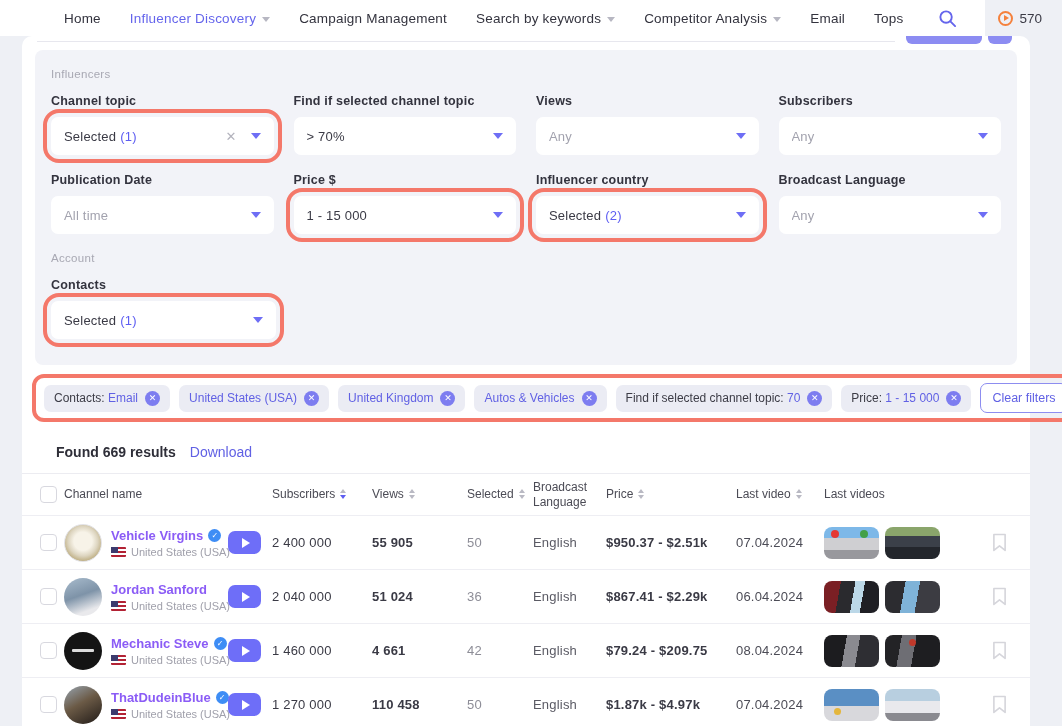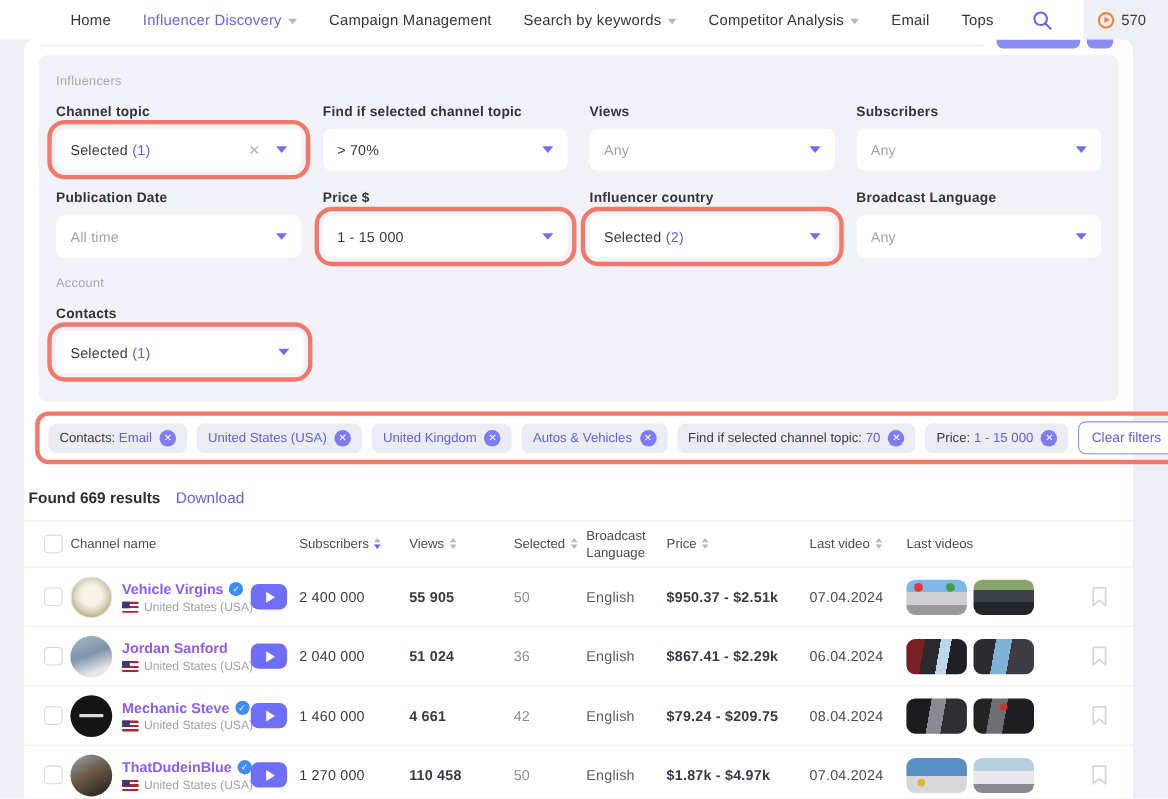--- a/index.html
+++ b/index.html
@@ -42,21 +42,21 @@
   
   .chips-bar { padding:9px 13px 8px 10px; }
   .chips-ring { display:inline-flex; align-items:center; gap:9px; border:4px solid #f4786a; border-radius:12px; padding:5px 8px; }
   .chip { display:inline-flex; align-items:center; gap:7px; background:#ebecf4; border-radius:7px; padding:6px 10px; font-size:12px; cursor:pointer; white-space:nowrap; }
   .chip .pre { color:#3c3c46; }
   .chip .val { color:#6161e4; }
   .chip-x { width:15px; height:15px; border-radius:50%; background:#7d7df0; color:#fff; font-size:9px; line-height:15px; text-align:center; flex:none; cursor:pointer; }
   .btn { display:inline-flex; align-items:center; gap:6px; border:1px solid #8d8df0; border-radius:7px; background:#fff; color:#6161e4; font-size:12.5px; padding:7px 11px; cursor:pointer; white-space:nowrap; }
 
   
-  .results-head { display:flex; align-items:center; gap:14px; padding:14px 18px 13px 4px; }
+  .results-head { display:flex; align-items:center; gap:14px; padding:14px 18px 13px 34px; }
   .summary { font-size:14px; font-weight:600; color:#2e2e38; }
   .download { font-size:14px; color:#6161e4; cursor:pointer; }
 
   .tgrid { display:grid; grid-template-columns:24px 164px 44px 100px 95px 66px 73px 130px 88px 168px 1fr; align-items:center; padding:0 18px; }
   .thead { height:42px; border-top:1px solid #ececf1; font-size:12px; color:#4b4b55; }
   .th { display:flex; align-items:center; gap:5px; line-height:1.2; }
   .sort { display:inline-flex; flex-direction:column; gap:2px; }
   .sort i { display:block; width:0; height:0; border-left:3.5px solid transparent; border-right:3.5px solid transparent; }
   .sort .up { border-bottom:4px solid #b9b9c3; }
   .sort .dn { border-top:4px solid #b9b9c3; }

